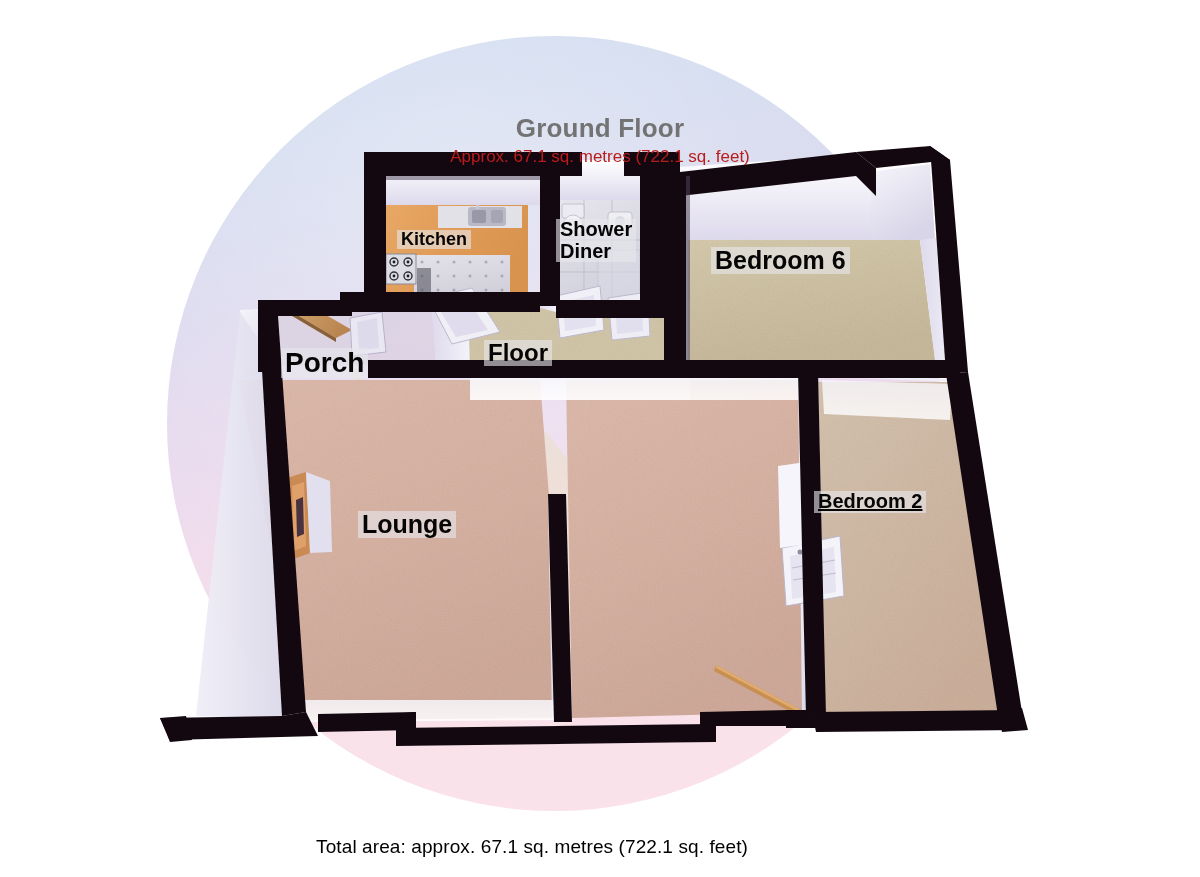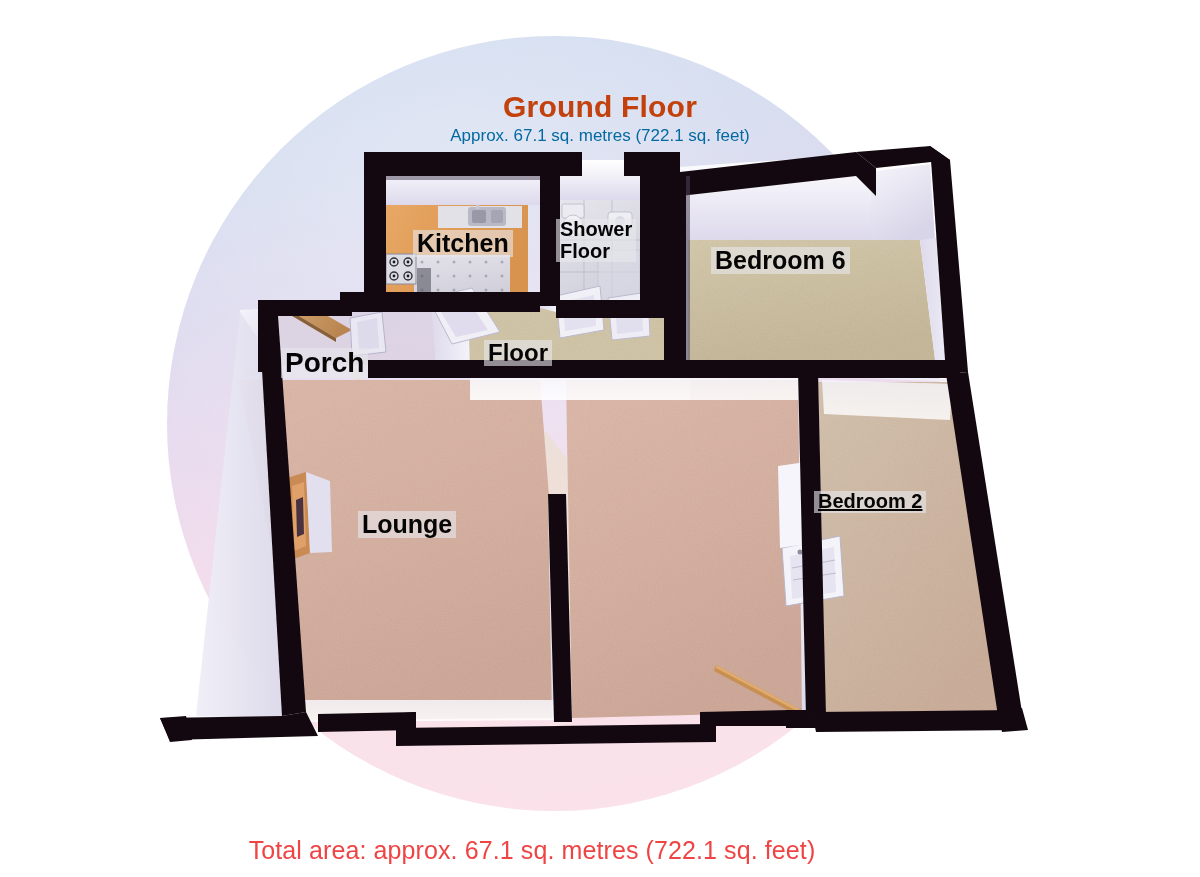--- a/index.html
+++ b/index.html
@@ -56,54 +56,55 @@
   
   #title-block {
     position: absolute;
     left: 0;
     top: 92px;
     width: 1200px;
     text-align: center;
     pointer-events: none;
   }
   #floor-title {
-    font-size: 30px;
+    font-size: 26px;
     font-weight: bold;
-    color: #c2410c;
+    color: #737373;
     letter-spacing: 0.2px;
     line-height: 30px;
+    margin-top: 21px;
   }
   #floor-subtitle {
     font-size: 17px;
-    color: #0369a1;
+    color: #b91c1c;
     line-height: 22px;
     margin-top: 3px;
   }
   #total-area {
     position: absolute;
     left: 0;
     top: 836px;
     width: 1064px;
     text-align: center;
-    font-size: 25px;
-    color: #ef4444;
+    font-size: 19px;
+    color: #000000;
     letter-spacing: 0.1px;
   }
   .room-label {
     position: absolute;
     font-weight: bold;
     color: #050505;
     background: rgba(232,232,236,0.60);
     padding: 0px 4px;
     line-height: 1.08;
     white-space: pre;
     text-align: center;
     pointer-events: none;
   }
-  .rl-kitchen   { left: 413px; top: 230px; font-size: 25px; }
+  .rl-kitchen   { left: 397px; top: 230px; font-size: 18px; }
   .rl-shower    { left: 556px; top: 219px; font-size: 20px; text-align: left; }
   .rl-bedroom1  { left: 711px; top: 247px; font-size: 25px; }
   .rl-porch     { left: 281px; top: 348px; font-size: 28px; }
   .rl-hall      { left: 484px; top: 340px; font-size: 24px; }
   .rl-lounge    { left: 358px; top: 483px; font-size: 25px; margin-top: 28px; }
   .rl-sitting   { left: 637px; top: 477px; font-size: 22px; }
   .rl-bedroom2  { left: 814px; top: 491px; font-size: 20px; text-decoration: underline; }
 </style>
 </head>
 <body>
@@ -433,21 +434,21 @@
 
   </svg>
 
   <div id="title-block">
     <div id="floor-title">Ground Floor</div>
     <div id="floor-subtitle">Approx. 67.1 sq. metres (722.1 sq. feet)</div>
   </div>
 
   <div class="room-label rl-kitchen">Kitchen</div>
   <div class="room-label rl-shower">Shower
-Floor</div>
+Diner</div>
   <div class="room-label rl-bedroom1">Bedroom 6</div>
   <div class="room-label rl-porch">Porch</div>
   <div class="room-label rl-hall">Floor</div>
   <div class="room-label rl-lounge">Lounge</div>
   <div class="room-label rl-bedroom2">Bedroom 2</div>
 
   <div id="total-area">Total area: approx. 67.1 sq. metres (722.1 sq. feet)</div>
 
 </div>
 

